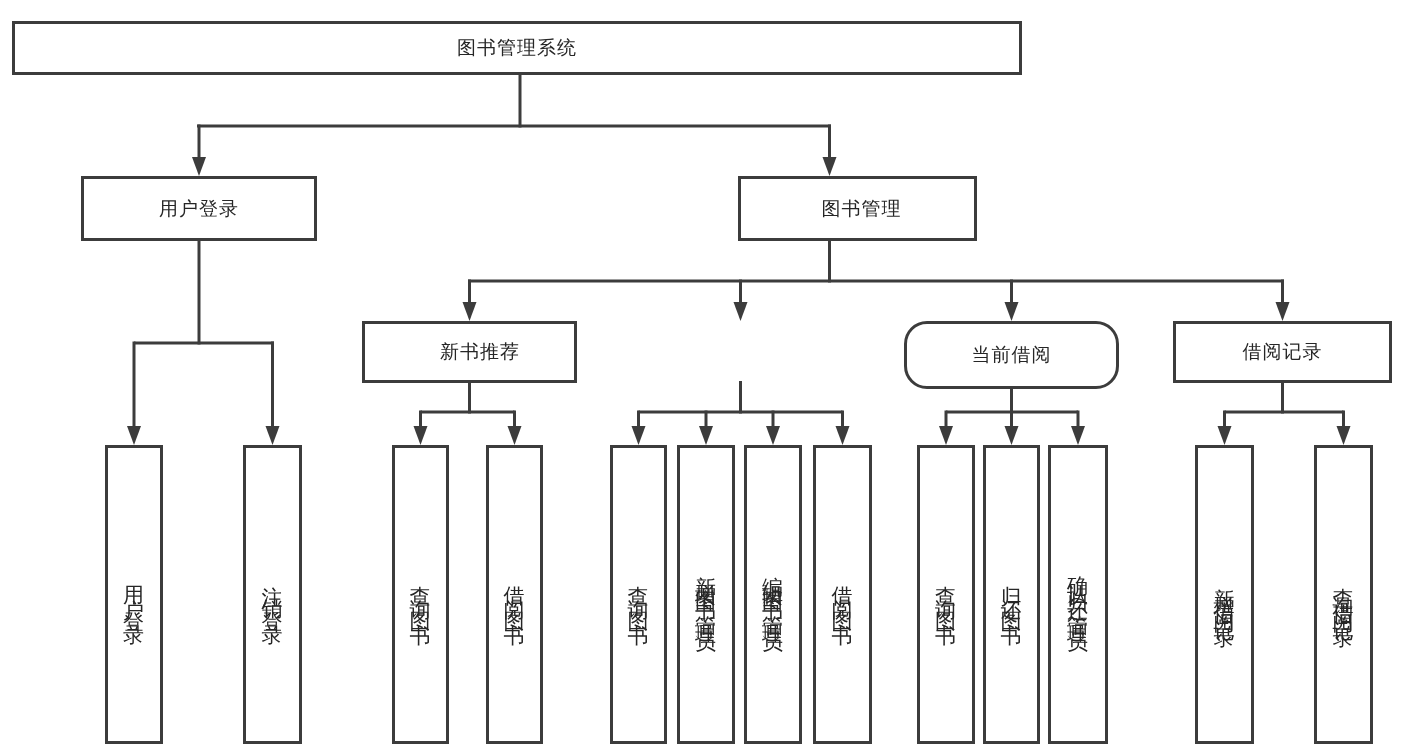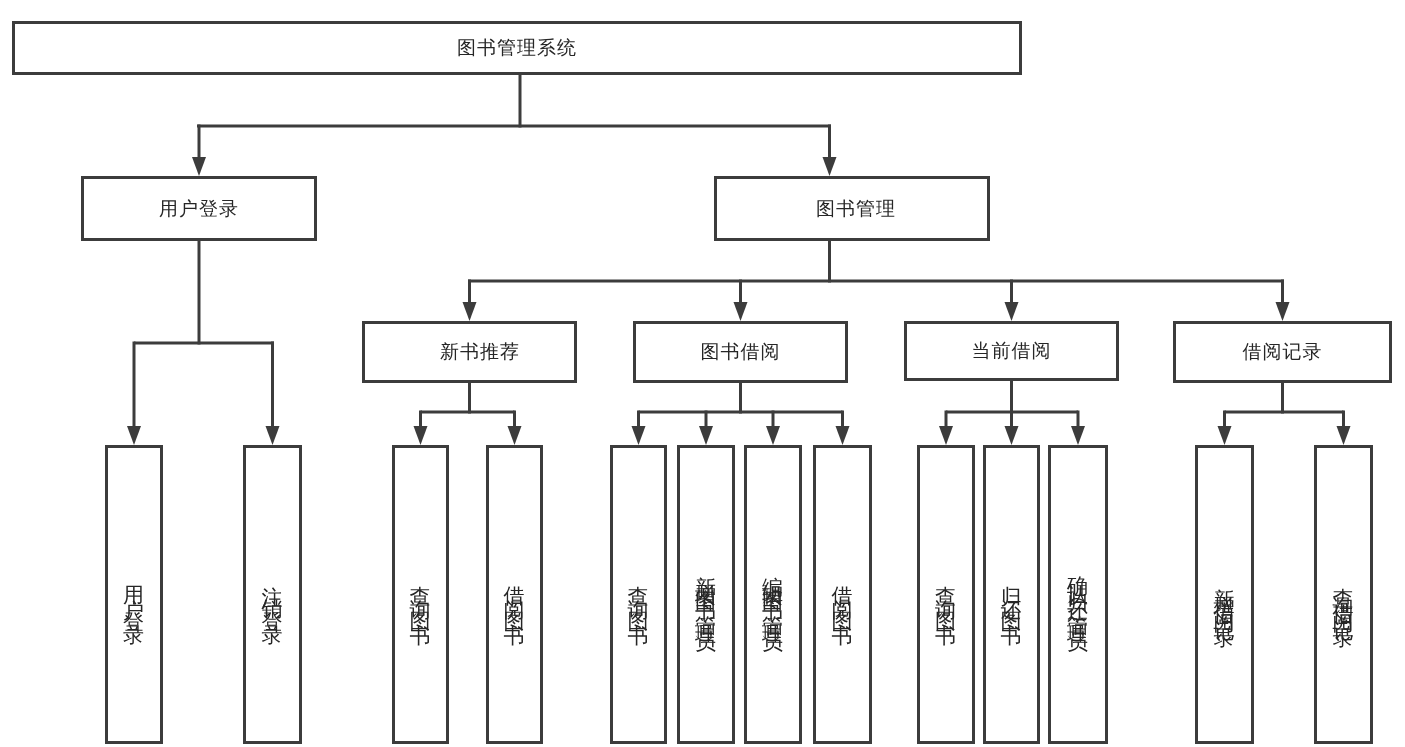--- a/index.html
+++ b/index.html
@@ -95,31 +95,28 @@
     <polygon points="1336.5,418 1350.5,418 1343.5,437"></polygon>
   </svg>
 
   <div class="node node-h node-root" style="left:12px;top:13px;width:1010px;height:54px;">
     <span>图书管理系统</span>
   </div>
 
   <div class="node node-h" style="left:81px;top:168px;width:236px;height:65px;">
     <span>用户登录</span>
   </div>
-  <div class="node node-h" style="left:714px;top:168px;width:276px;height:65px;padding-left:8px;">
+  <div class="node node-h" style="left:738px;top:168px;width:239px;height:65px;padding-left:8px;">
     <span>图书管理</span>
   </div>
 
   <div class="node node-h" style="left:362px;top:313px;width:215px;height:62px;padding-left:21px;">
     <span>新书推荐</span>
   </div>
-  <div class="node node-h" style="left:633px;top:313px;width:215px;height:62px;">
-    <span>图书借阅</span>
-  </div>
-  <div class="node node-h" style="left:904px;top:313px;width:215px;height:60px;">
+  <div class="node node-h" style="left:904px;top:313px;width:215px;height:68px;border-radius:23px;">
     <span>当前借阅</span>
   </div>
   <div class="node node-h" style="left:1173px;top:313px;width:219px;height:62px;">
     <span>借阅记录</span>
   </div>
 
   <div class="node node-leaf" style="left:105px;top:437px;width:58px;height:299px;">
     <span class="ls-wide">用户登录</span>
   </div>
   <div class="node node-leaf" style="left:243px;top:437px;width:59px;height:299px;">

